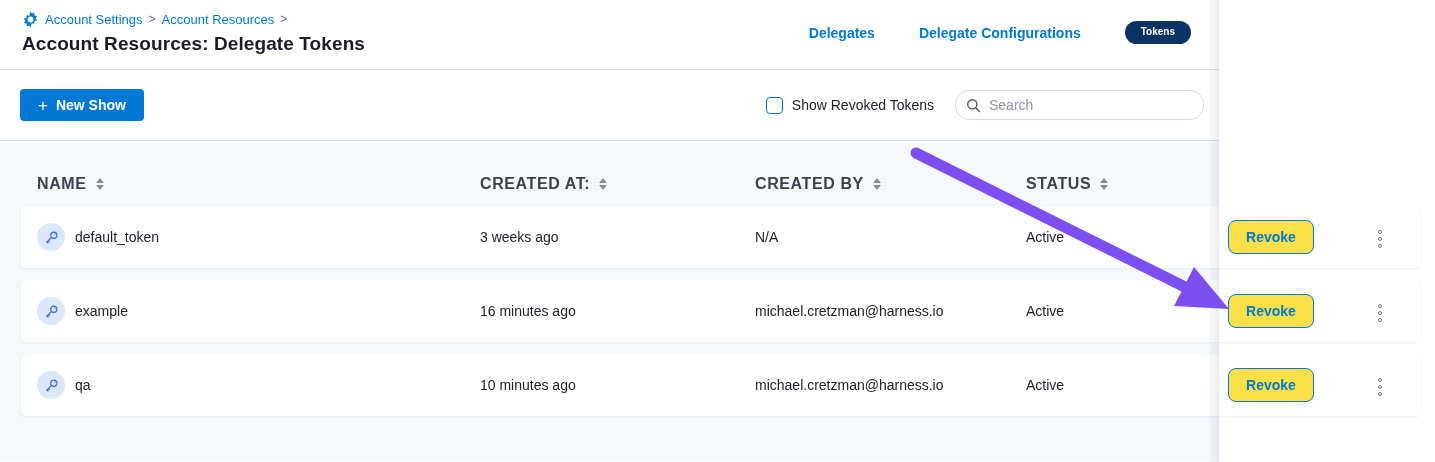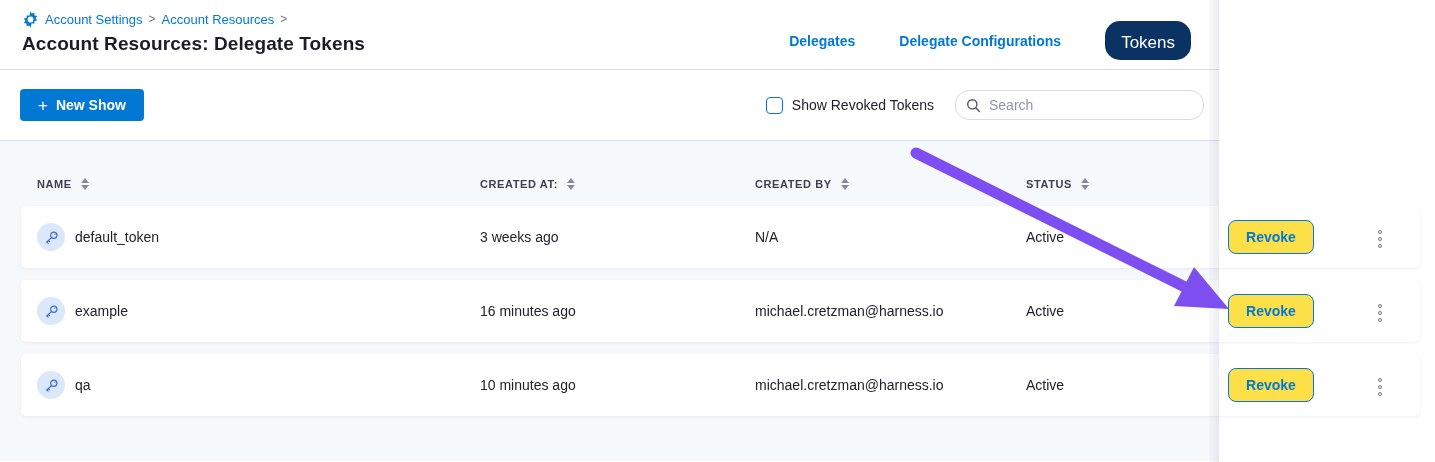--- a/index.html
+++ b/index.html
@@ -10,39 +10,39 @@
   
   .header { position:relative; height:70px; background:#fff; border-bottom:1px solid #d9dce3; padding:10px 0 0 22px; }
   .breadcrumb { display:flex; align-items:center; gap:6px; font-size:13px; height:18px; }
   .breadcrumb a { color:#0278d5; text-decoration:none; }
   .breadcrumb .sep { color:#6b6d85; font-size:12px; }
   .gear { width:17px; height:17px; display:inline-block; }
   .page-title { margin-top:5px; font-size:19px; font-weight:700; color:#1c1c28; letter-spacing:.1px; }
 
   .header-nav { position:absolute; top:21px; right:28px; display:flex; align-items:center; gap:44px; }
   .header-nav a { color:#0278d5; font-weight:700; font-size:14px; text-decoration:none; }
-  .pill { background:#0a3364; color:#fff; font-weight:400; font-size:17px; padding:12px 16px 7px; border-radius:15px; border:none; cursor:pointer; }
+  .pill { background:#0a3364; color:#fff; font-weight:700; font-size:10px; padding:5px 16px 7px; border-radius:15px; border:none; cursor:pointer; }
 
   
   .toolbar { height:71px; background:#fff; border-bottom:1px solid #d9dce3; display:flex; align-items:center; justify-content:space-between; padding:0 15px 0 20px; box-shadow:0 1px 0 rgba(40,41,61,.04); }
   .btn-primary { display:inline-flex; align-items:center; gap:8px; background:#0278d5; color:#fff; border:none; border-radius:4px; height:32px; padding:0 18px; font-size:14px; font-weight:600; cursor:pointer; font-family:inherit; }
   .btn-primary .plus { font-size:17px; font-weight:400; line-height:1; }
   .toolbar-right { display:flex; align-items:center; gap:21px; }
   .check-group { display:flex; align-items:center; gap:9px; }
   .checkbox { width:17px; height:17px; border:1.6px solid #0278d5; border-radius:4px; background:#fff; display:inline-block; cursor:pointer; }
   .check-label { font-size:14px; color:#22222a; }
   .search-box { display:flex; align-items:center; gap:8px; width:249px; height:30px; border:1px solid #d9dae5; border-radius:14px; padding:0 10px; background:#fff; }
   .search-box input { border:none; outline:none; flex:1; font-size:14px; color:#22222a; font-family:inherit; background:transparent; }
   .search-box input::placeholder { color:#9293ab; }
 
   
   .content { height:320px; background:#f6f9fc; padding:25px 0 0 21px; }
   .grid { display:grid; grid-template-columns:443px 275px 271px 202px 130px 40px; align-items:center; padding-left:16px; }
   .thead { height:36px; margin-bottom:4px; }
-  .th { display:flex; align-items:center; font-size:11px; font-weight:700; letter-spacing:.6px; color:#3e404d; text-transform:uppercase; }
+  .th { display:flex; align-items:center; font-size:16px; font-weight:700; letter-spacing:.6px; color:#3e404d; text-transform:uppercase; }
   .sort { display:inline-flex; flex-direction:column; gap:2px; margin-left:9px; }
   .sort i { width:0; height:0; border-left:4px solid transparent; border-right:4px solid transparent; }
   .sort .up { border-bottom:5px solid #888a9c; }
   .sort .down { border-top:5px solid #888a9c; }
 
   .row { width:1399px; height:62px; background:#fff; border-radius:5px; box-shadow:0 1px 3px rgba(35,35,60,.08); margin-bottom:12px; font-size:14px; cursor:pointer; }
   .name-cell { display:flex; align-items:center; gap:10px; }
   .key-badge { width:28px; height:28px; border-radius:50%; background:#dbe7fb; display:inline-flex; align-items:center; justify-content:center; flex:none; }
   .cell { color:#22222a; }
   .revoke-btn { background:#fde047; color:#0278d5; border:1.4px solid #0278d5; border-radius:8px; height:34px; width:86px; font-size:14px; font-weight:700; cursor:pointer; font-family:inherit; }

